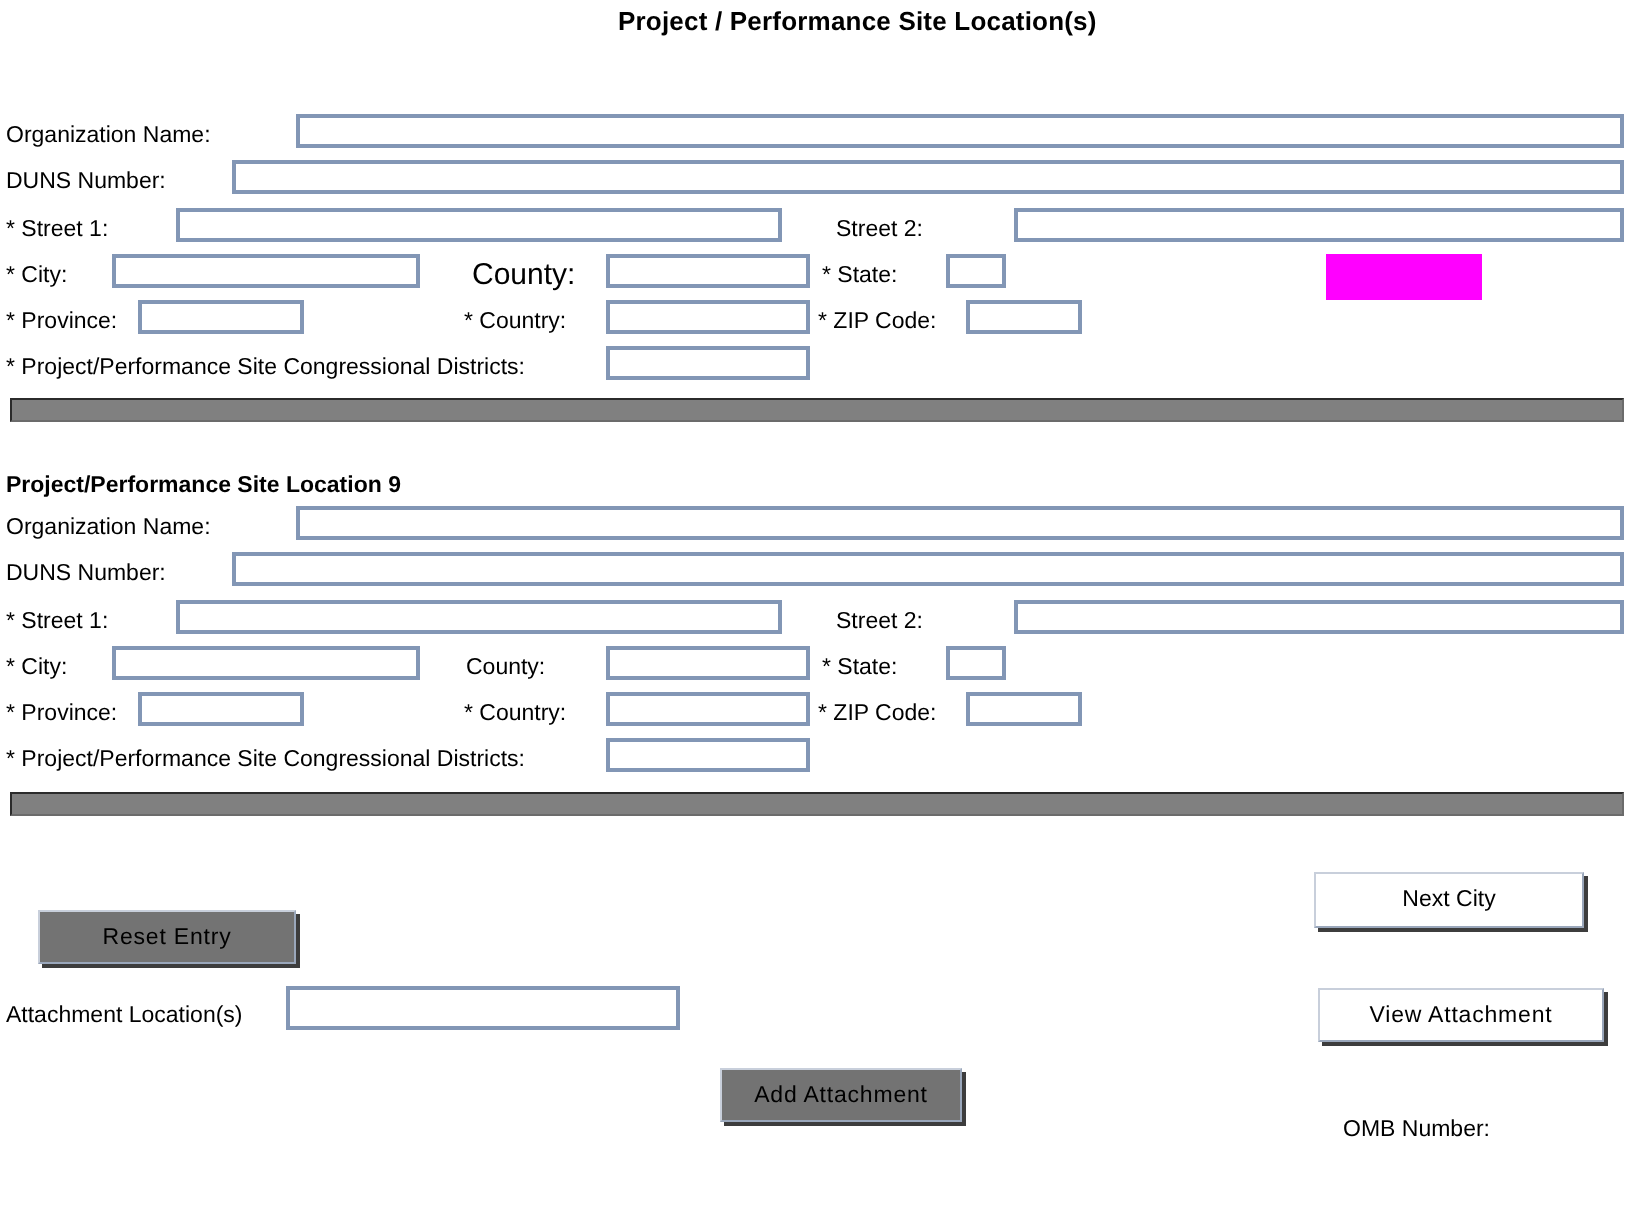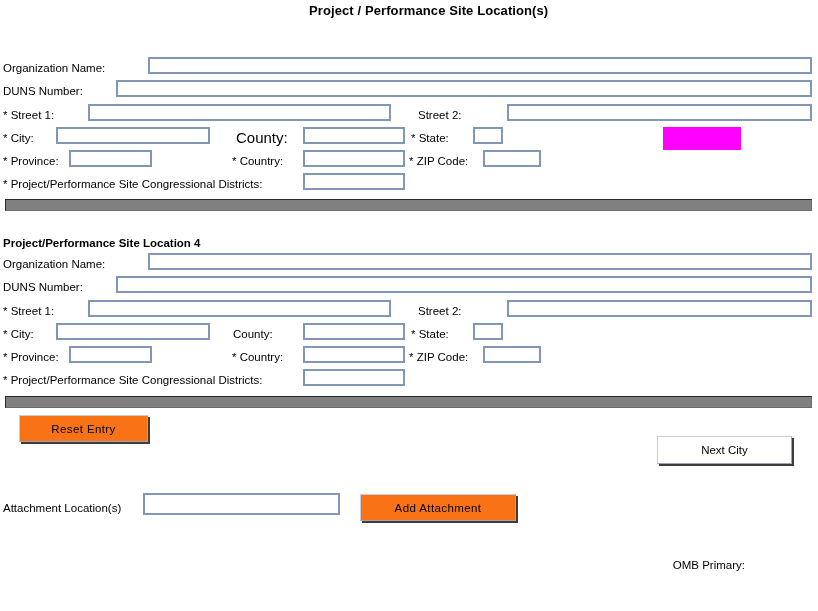--- a/index.html
+++ b/index.html
@@ -90,21 +90,22 @@
     display: flex;
     align-items: center;
     justify-content: center;
     padding: 0;
     border: 1px solid #9aa7bb;
     border-top-color: #c8cfdb;
     border-left-color: #c8cfdb;
     box-shadow: 2px 2px 0 0 #3d3d3d;
   }
   .btn-filled {
-    background: #f97316;
+    background: #737373;
+    margin-top: 40px;
   }
   .btn-white {
     background: #ffffff;
   }
   .btn-letterspace { letter-spacing: 0.4px; }
 </style>
 </head>
 <body>
 
 <div id="page">
@@ -142,21 +143,21 @@
   <input class="abs fld" style="left: 303px; top: 150px; width: 102px; height: 17px;" value="">
 
   <div class="abs lbl" style="left:409px; top:155px;">* ZIP Code:</div>
   <input class="abs fld" style="left: 483px; top: 150px; width: 58px; height: 17px;" value="">
 
   <div class="abs lbl" style="left:3px; top:178px;">* Project/Performance Site Congressional Districts:</div>
   <input class="abs fld" style="left: 303px; top: 173px; width: 102px; height: 17px;" value="">
 
   <div class="abs sep" style="left:5px; top:199px; width:807px; height:12px;"></div>
 
-  <div class="abs section-title" style="left:3px; top:237px;">Project/Performance Site Location 4</div>
+  <div class="abs section-title" style="left:3px; top:237px;">Project/Performance Site Location 9</div>
 
   <div class="abs lbl" style="left:3px; top:258px;">Organization Name:</div>
   <input class="abs fld" style="left: 148px; top: 253px; width: 664px; height: 17px;" value="">
 
   <div class="abs lbl" style="left:3px; top:281px;">DUNS Number:</div>
   <input class="abs fld" style="left: 116px; top: 276px; width: 696px; height: 17px;" value="">
 
   <div class="abs lbl" style="left:3px; top:305px;">* Street 1:</div>
   <input class="abs fld" style="left: 88px; top: 300px; width: 303px; height: 17px;" value="">
 
@@ -186,19 +187,20 @@
 
   <div class="abs sep" style="left:5px; top:396px; width:807px; height:12px;"></div>
 
   <div class="abs btn btn-filled btn-letterspace" style="left:19px; top:415px; width:129px; height:27px;">Reset Entry</div>
 
   <div class="abs btn btn-white" style="left:657px; top:436px; width:135px; height:28px;">Next City</div>
 
   <div class="abs lbl" style="left:3px; top:502px;">Attachment Location(s)</div>
   <input class="abs fld" style="left: 143px; top: 493px; width: 197px; height: 22px;" value="">
 
-  <div class="abs btn btn-filled btn-letterspace" style="left:360px; top:494px; width:156px; height:27px;">Add Attachment</div>
-
-
-
-  <div class="abs footer-lbl" style="left:545px; top:559px; width:200px;">OMB Primary:</div>
+  <div class="abs btn btn-filled btn-letterspace" style="left:360px; top:494px; width:121px; height:27px;">Add Attachment</div>
+
+
+  <div class="abs btn btn-white btn-letterspace" style="left:659px; top:494px; width:143px; height:27px;">View  Attachment</div>
+
+  <div class="abs footer-lbl" style="left:545px; top:559px; width:200px;">OMB Number:</div>
 
 </div>
 
 </body></html>

